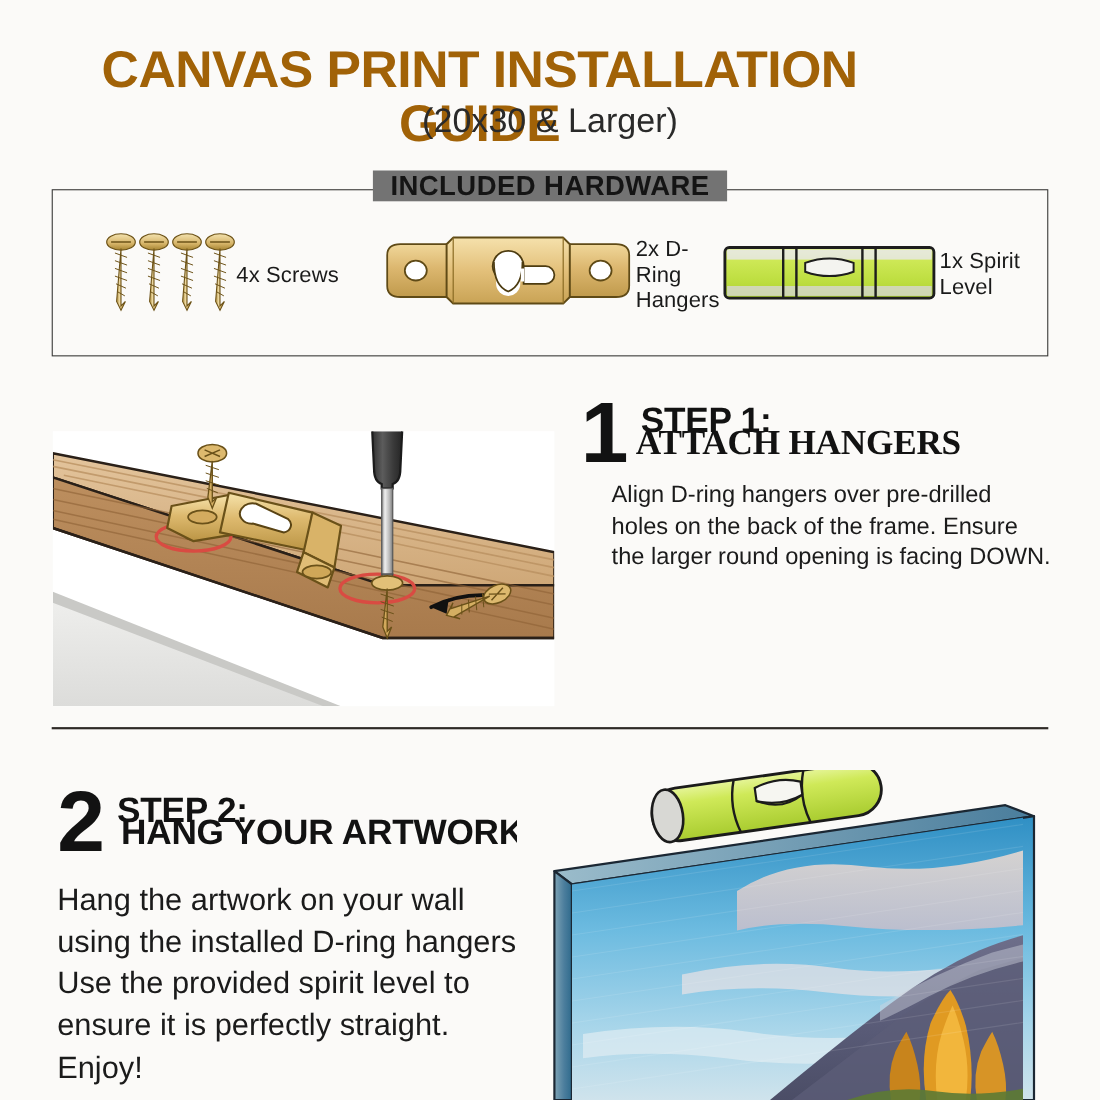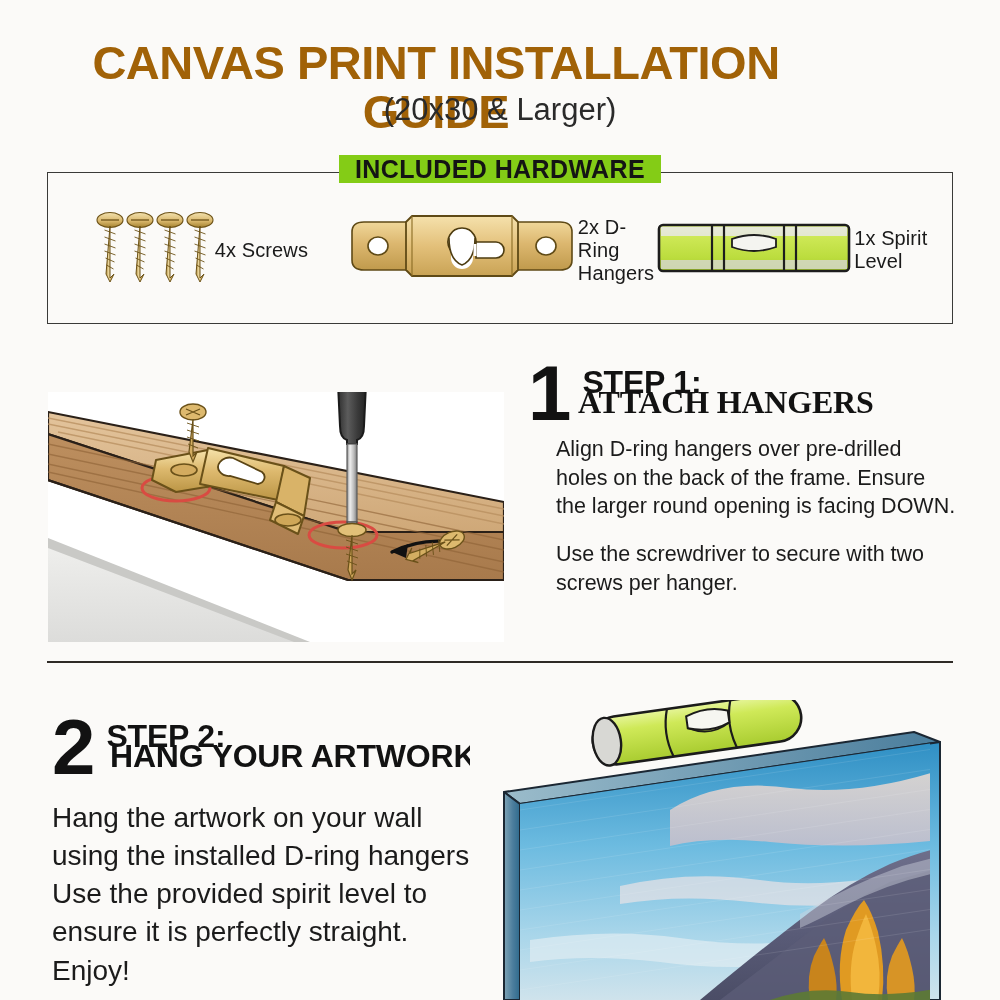--- a/index.html
+++ b/index.html
@@ -34,21 +34,21 @@
     position:absolute;left:47px;top:172px;width:906px;height:152px;
     border:1.6px solid #3a3a38;
     box-sizing:border-box;
     background:transparent;
   }
   .hw-legend{
     position:absolute;top:155px;left:0;width:1000px;text-align:center;
     font-size:25px;font-weight:bold;letter-spacing:0.4px;color:#141414;
   }
   .hw-legend span{
-    background:#84cc16;padding:0 16px;
+    background:#737373;padding:0 16px;
   }
   .hw-items{
     position:absolute;left:47px;top:172px;width:906px;height:152px;
     display:flex;align-items:center;
   }
   .hw-cell{
     flex:1;display:flex;flex-direction:row;align-items:center;justify-content:center;
     height:100%;
   }
   .hw-art{height:86px;display:flex;align-items:center;justify-content:center;}
@@ -379,21 +379,20 @@
 
   <div class="step1-text">
     <div class="step-head">
       <div class="step-num">1</div>
       <div class="step-titles">
         <div class="step-kicker">STEP 1:</div>
       </div>
     </div>
     <div class="step-name" style="margin-top:-40px;margin-left:50px;font-family:Liberation Serif, serif;">ATTACH HANGERS</div>
     <div class="body-p">Align D-ring hangers over pre-drilled holes on the back of the frame. Ensure the larger round opening is facing DOWN.</div>
-    <div class="body-p second">Use the screwdriver to secure with two screws per hanger.</div>
   </div>
 
   <div class="divider"></div>
 
   <div class="step2-text">
     <div class="step-head">
       <div class="step-num">2</div>
       <div class="step-titles">
         <div class="step-kicker">STEP 2:</div>
       </div>

